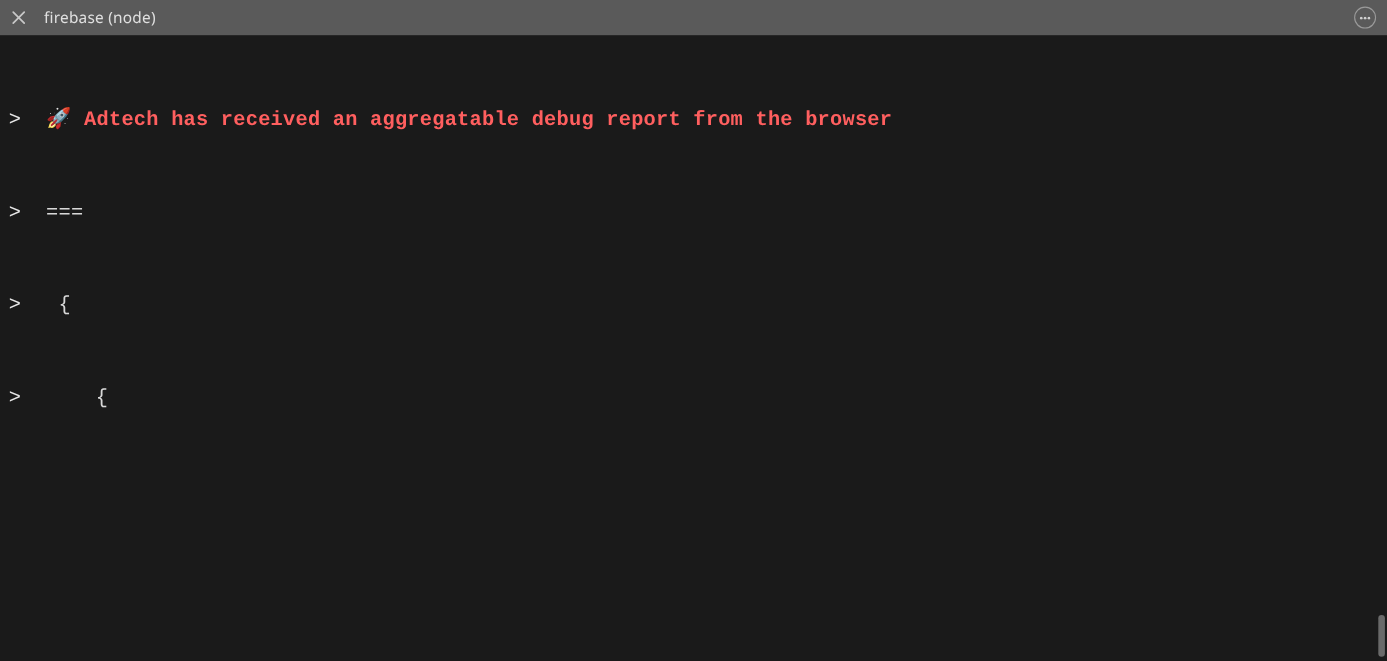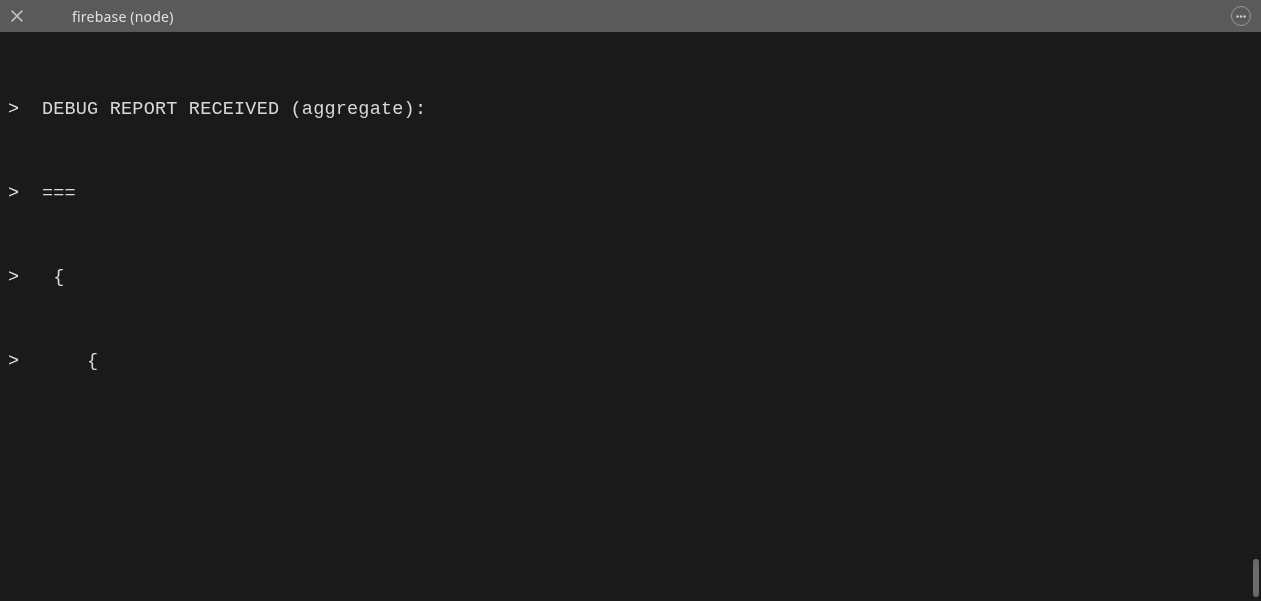--- a/index.html
+++ b/index.html
@@ -28,21 +28,21 @@
     width: 14px;
     height: 14px;
     margin-right: 16px;
     display: inline-flex;
     align-items: center;
     justify-content: center;
     color: #c8c8c8;
     cursor: pointer;
   }
   .titlebar .close svg { width: 12px; height: 12px; }
-  .titlebar .title { flex: 1; margin-left: 32px; }
+  .titlebar .title { flex: 1; }
   .titlebar .more {
     width: 20px;
     height: 20px;
     border: 1px solid #9a9a9a;
     border-radius: 50%;
     display: inline-flex;
     align-items: center;
     justify-content: center;
     color: #d0d0d0;
     cursor: pointer;
@@ -87,21 +87,21 @@
   <span class="more">
     <svg viewBox="0 0 10 3">
         <circle cx="1.5" cy="1.5" r="1.2" fill="currentColor"></circle>
         <circle cx="5" cy="1.5" r="1.2" fill="currentColor"></circle>
         <circle cx="8.5" cy="1.5" r="1.2" fill="currentColor"></circle>
       </svg>
   </span>
 </div>
 
 <div class="terminal">
-  <span class="line"><span class="prompt">&gt;</span><span>  DEBUG REPORT RECEIVED (aggregate):</span></span>
+  <span class="line"><span class="prompt">&gt;</span>  <span class="rocket">🚀</span><span class="highlight"> Adtech has received an aggregatable debug report from the browser</span></span>
   <span class="line"><span class="prompt">&gt;</span><span>  ===</span></span>
   <span class="line"><span class="prompt">&gt;</span><span>   {</span></span>
   <span class="line"><span class="prompt">&gt;</span><span>      {</span></span>
   <span class="line"></span>
   
   
   
   
   
   

